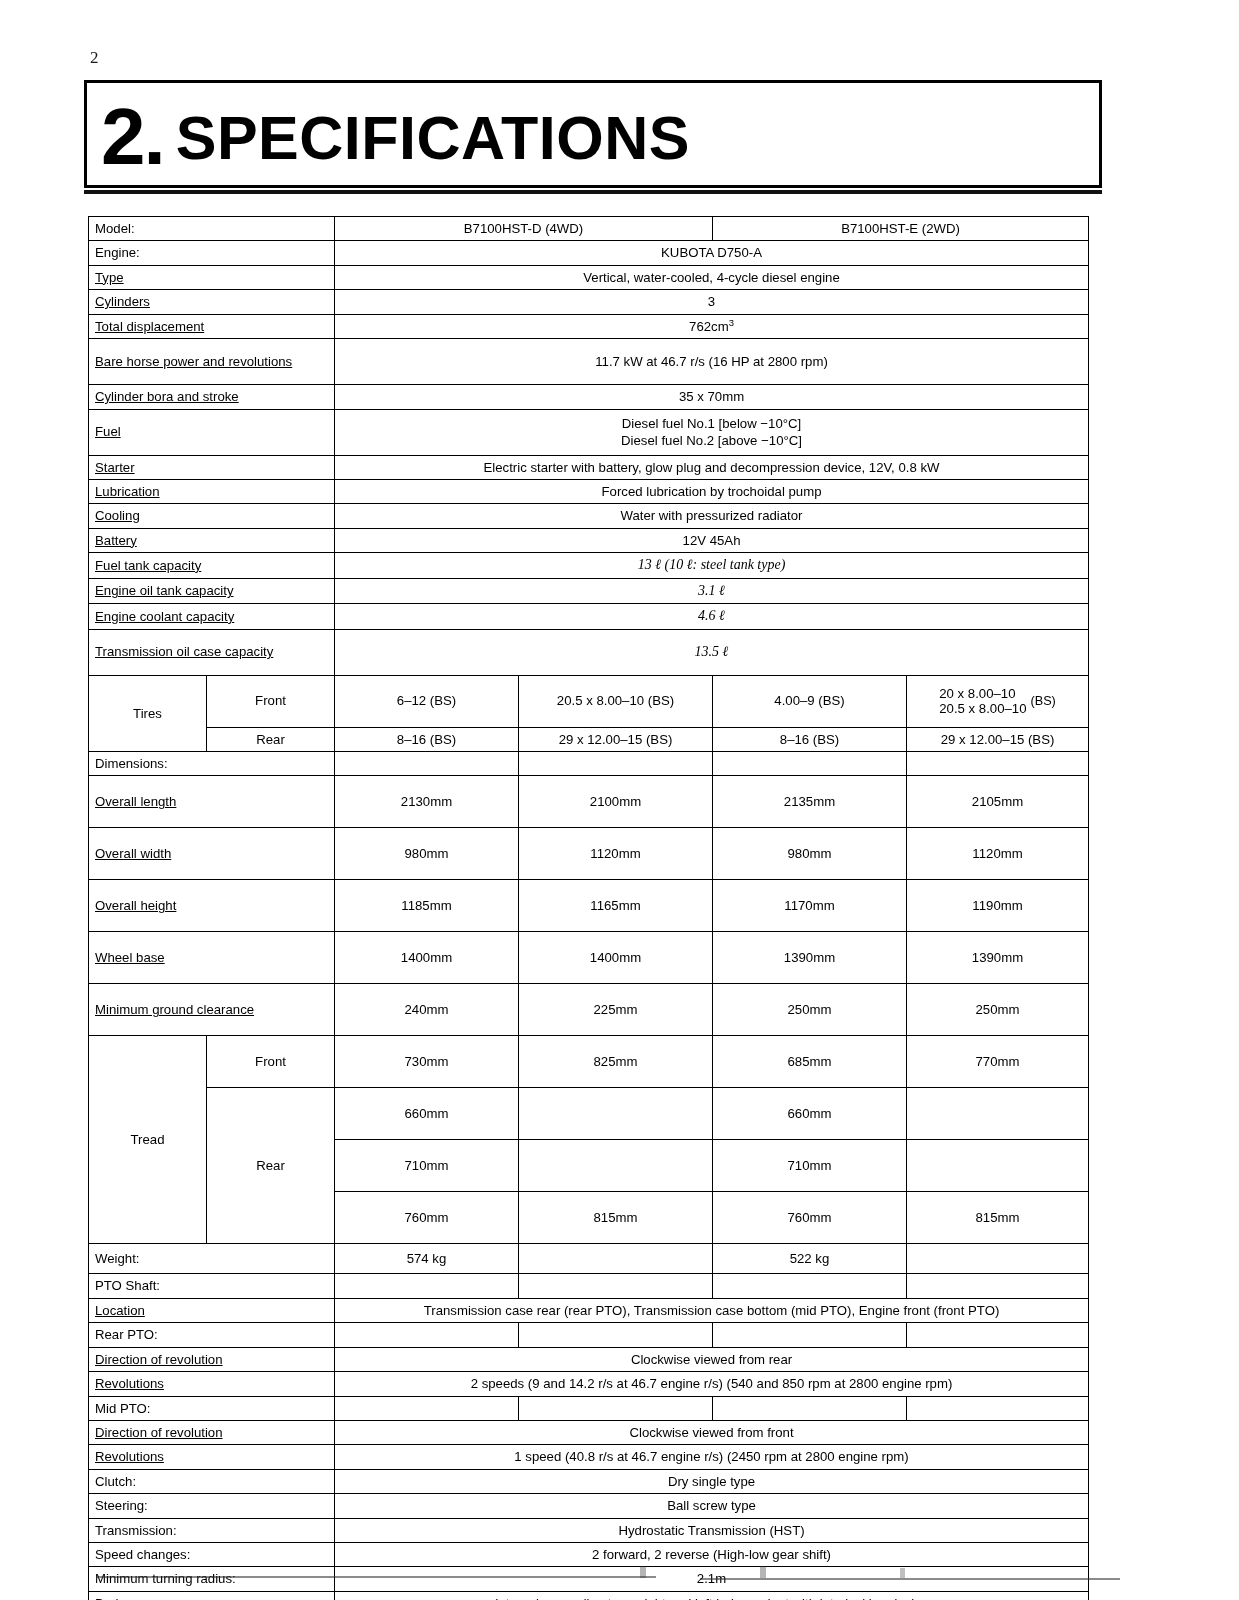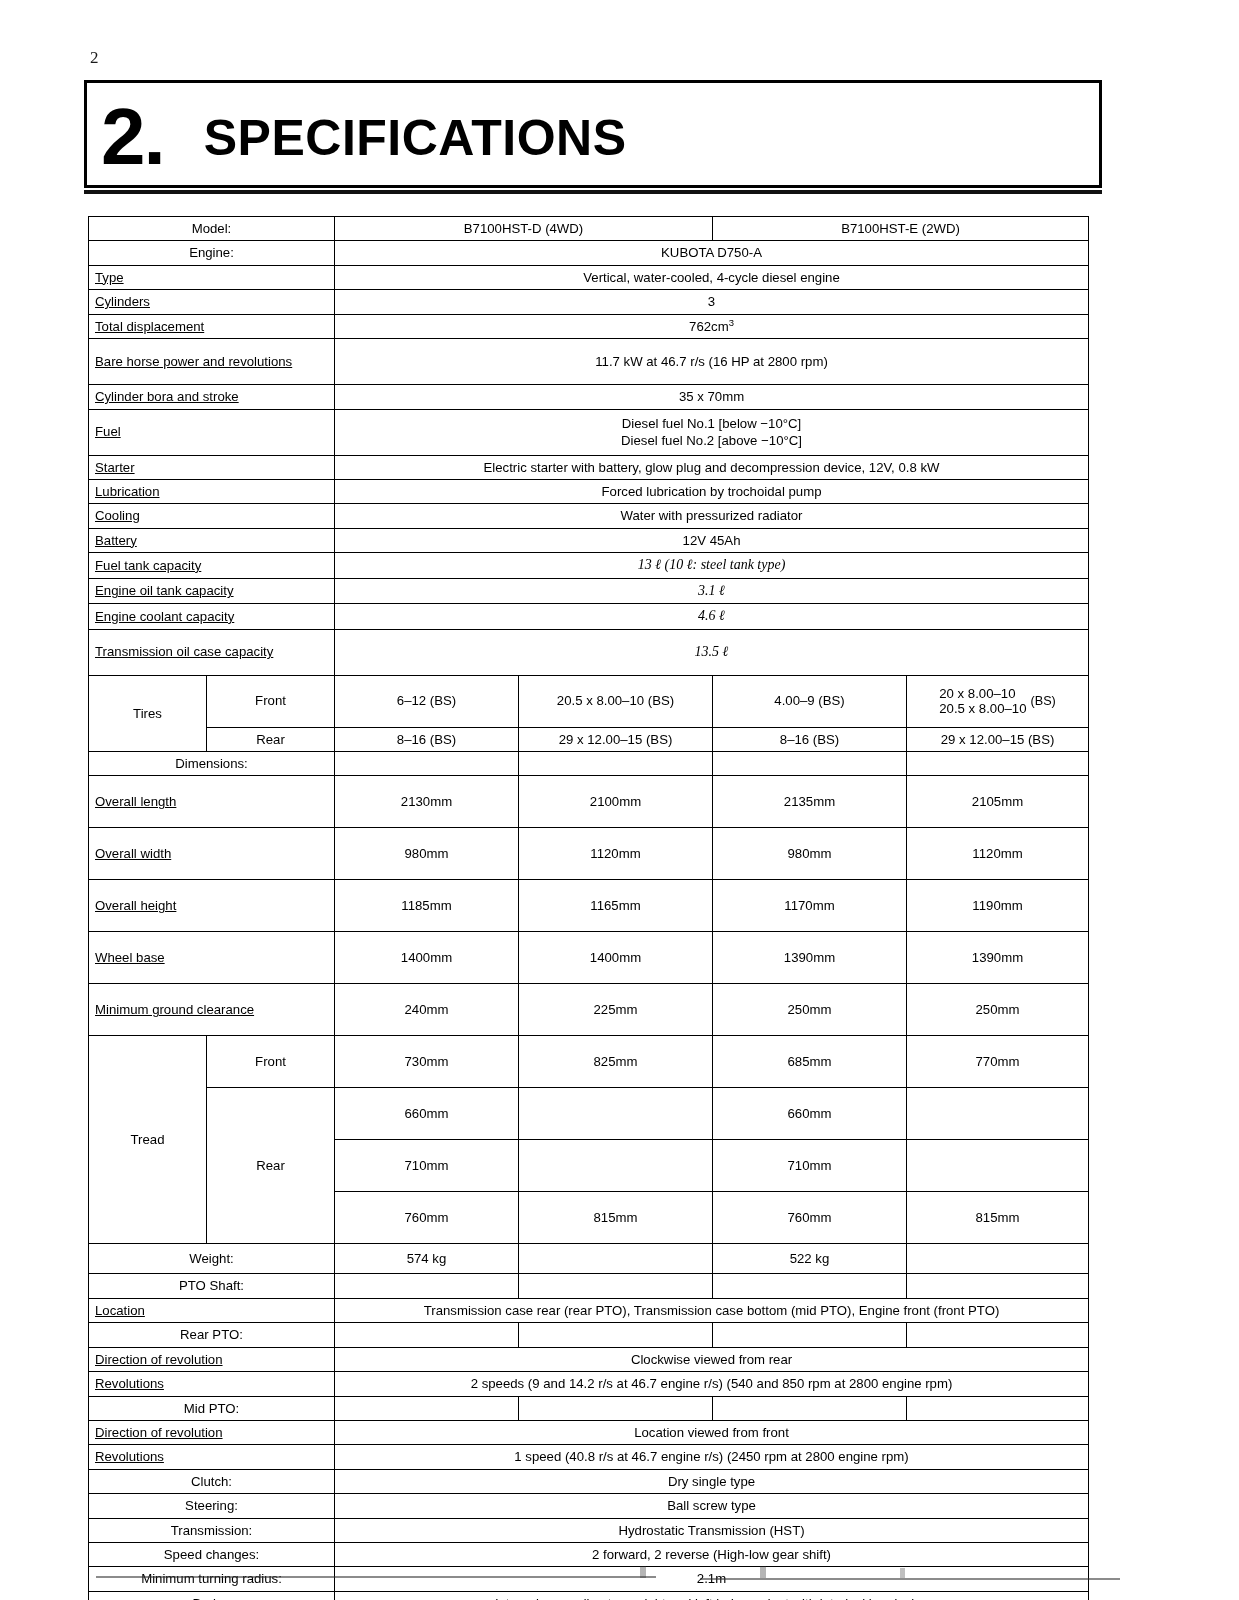--- a/index.html
+++ b/index.html
@@ -64,23 +64,23 @@
   .chapter-num {
     font-size: 80px;
     font-weight: bold;
     line-height: 0.8;
     margin-left: 14px;
     margin-top: 6px;
     letter-spacing: -2px;
     font-family: "Liberation Sans", sans-serif;
   }
   .chapter-title {
-    font-size: 50px;
+    font-size: 61px;
     font-weight: bold;
-    margin-left: 40px;
+    margin-left: 12px;
     margin-top: 8px;
     letter-spacing: 0.5px;
     font-family: "Liberation Sans", sans-serif;
   }
 
   
   .spec-table {
     position: absolute;
     left: 88px;
     top: 216px;
@@ -90,21 +90,21 @@
     font-size: 13.2px;
     color: #000;
   }
   .spec-table td {
     border: 1px solid #000;
     padding: 3px 6px;
     vertical-align: middle;
     line-height: 1.32;
   }
   .lbl {
-    text-align: center;
+    text-align: left;
     padding-left: 10px;
   }
   .lbl-indent {
     text-align: left;
     padding-left: 22px;
     text-decoration: underline;
   }
   .ctr {
     text-align: center;
   }
@@ -403,21 +403,21 @@
       <tr>
         <td class="lbl" colspan="2">Mid PTO:</td>
         <td></td>
         <td></td>
         <td></td>
         <td></td>
       </tr>
 
       <tr>
         <td class="lbl-indent" colspan="2">Direction of revolution</td>
-        <td class="ctr" colspan="4">Location viewed from front</td>
+        <td class="ctr" colspan="4">Clockwise viewed from front</td>
       </tr>
 
       <tr>
         <td class="lbl-indent" colspan="2">Revolutions</td>
         <td class="ctr" colspan="4">1 speed (40.8 r/s at 46.7 engine r/s) (2450 rpm at 2800 engine rpm)</td>
       </tr>
 
       <tr>
         <td class="lbl" colspan="2">Clutch:</td>
         <td class="ctr" colspan="4">Dry single type</td>

